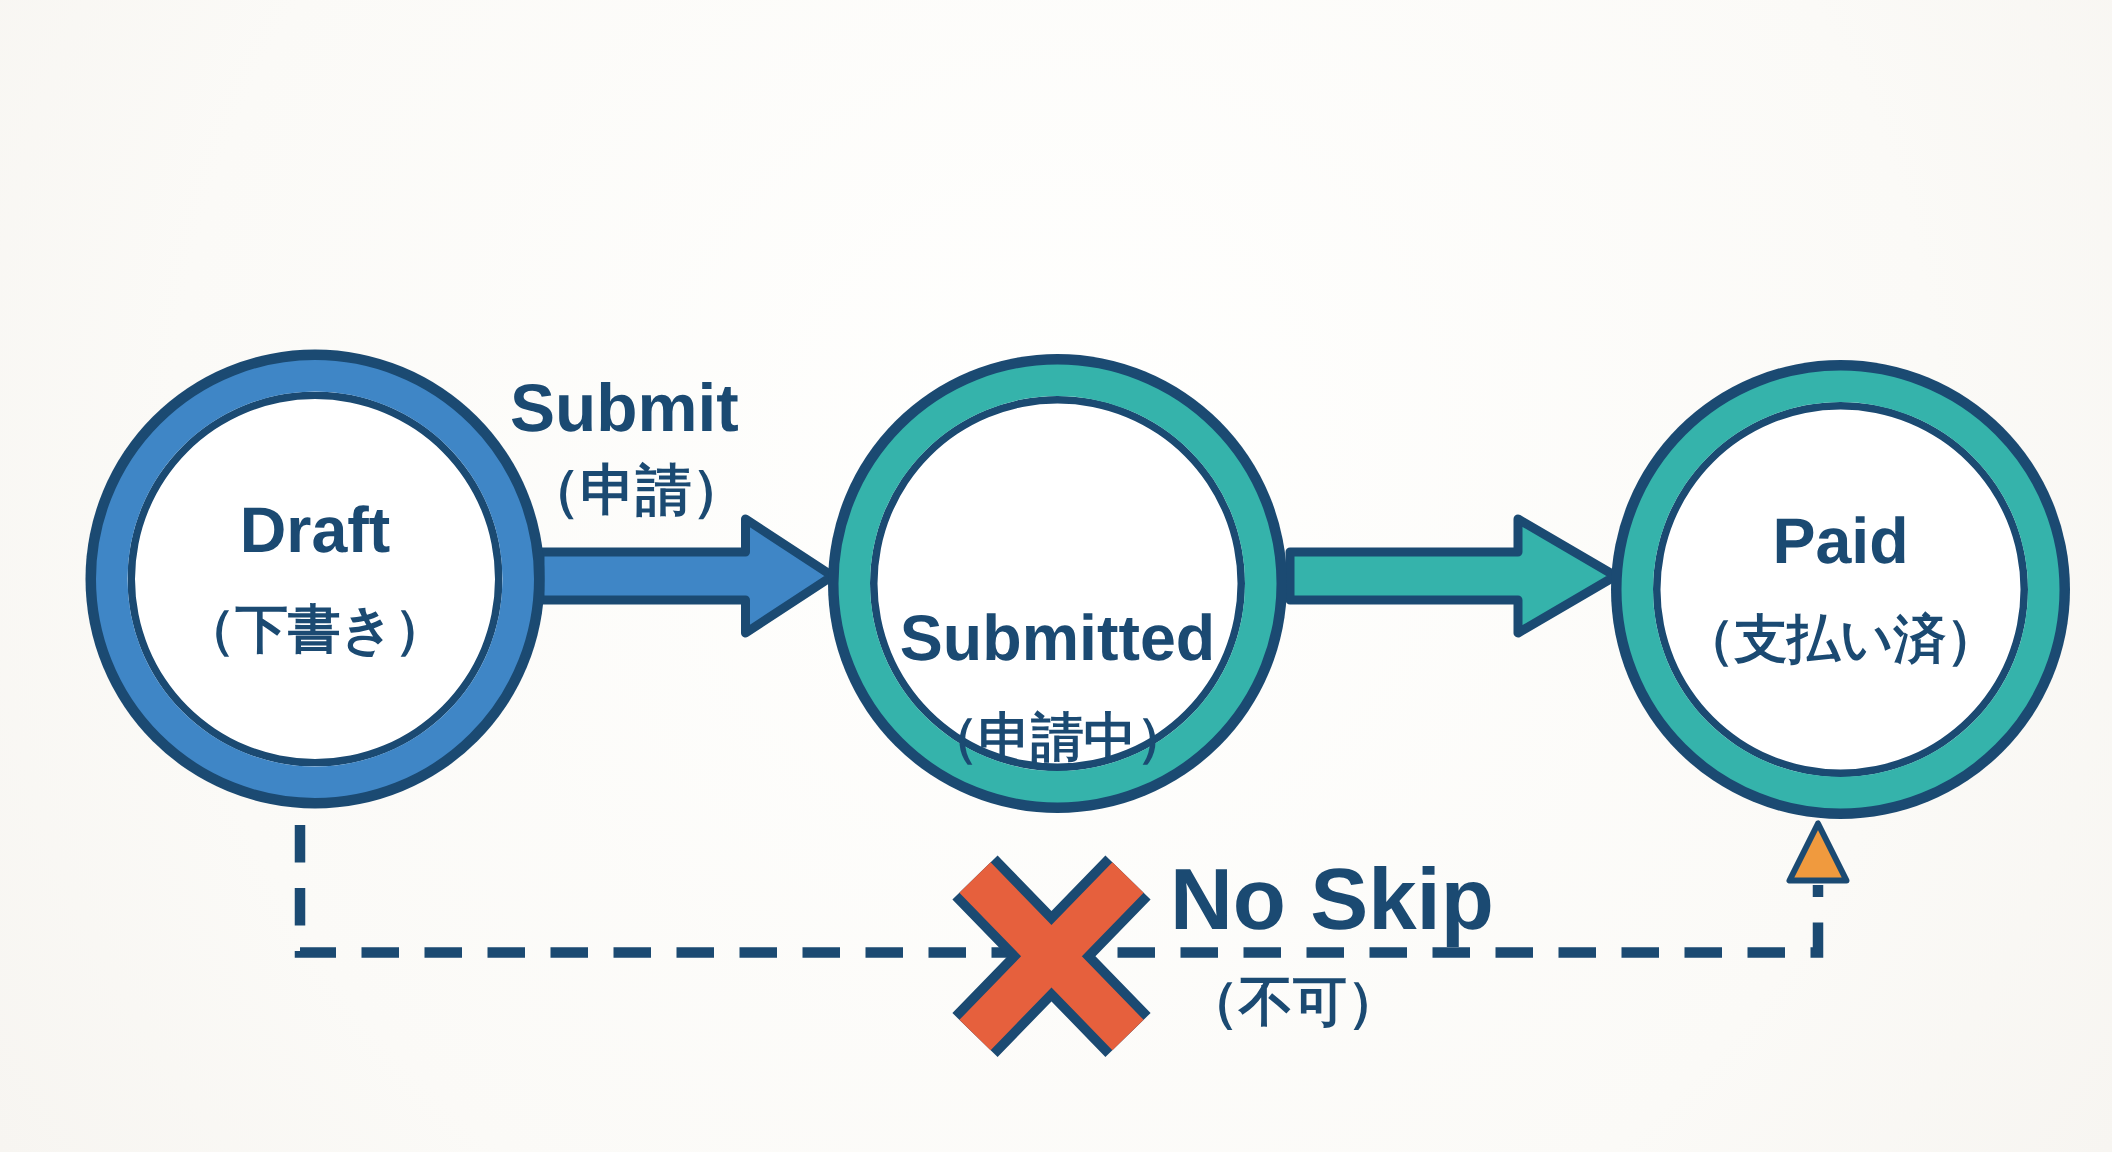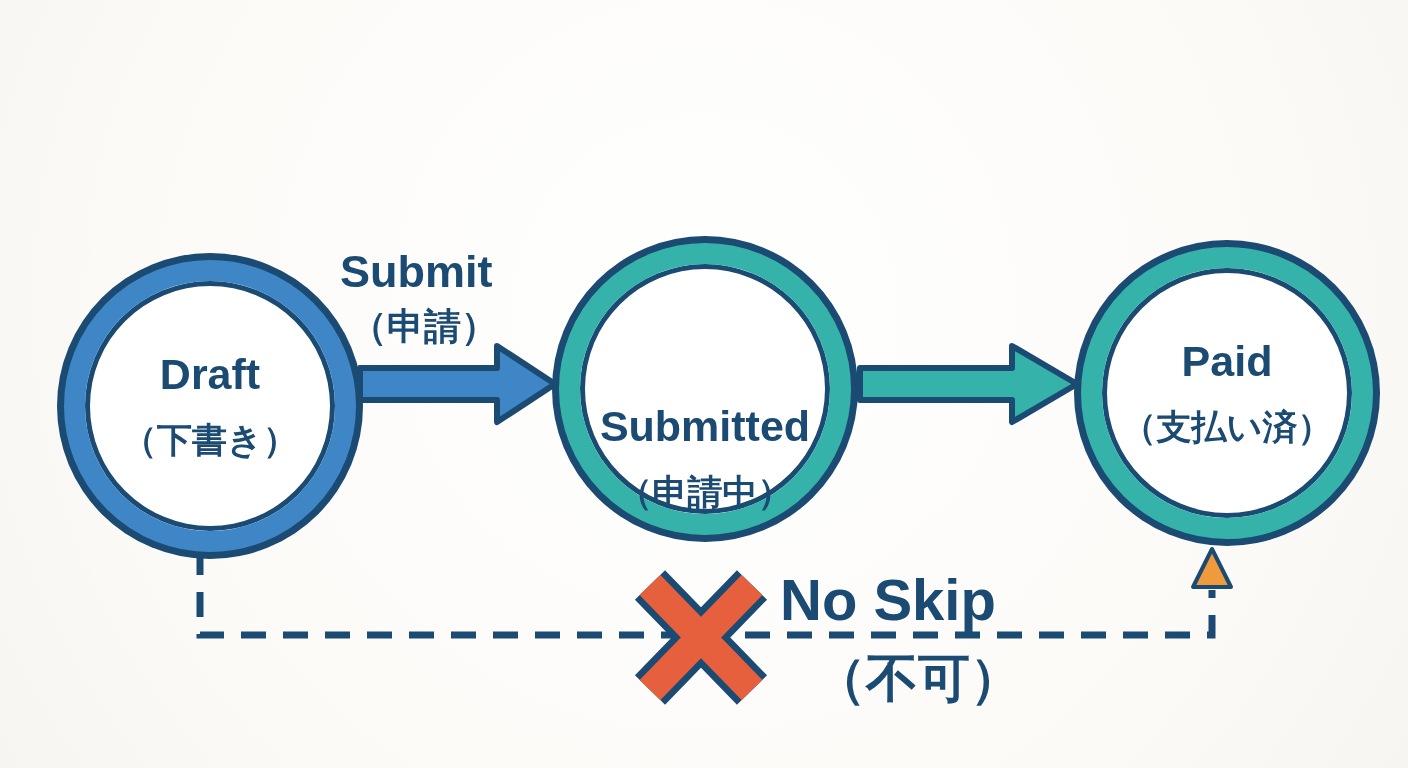--- a/index.html
+++ b/index.html
@@ -28,21 +28,21 @@
     background: #ffffff;
     display: flex;
     flex-direction: column;
     align-items: center;
     justify-content: center;
     box-shadow: 0 0 0 7px #1b4a72, inset 0 0 0 5px #1b4a72;
     text-align: center;
   }
   .ring-blue { border: 21px solid #3f86c6; }
   .ring-teal { border: 21px solid #35b3ab; }
-  .node-draft     { left: 64px;   top: 260px; }
+  .node-draft     { left: 64px;   top: 240px; }
   .node-submitted { left: 559px;  top: 243px; justify-content: flex-end; }
   .node-paid      { left: 1081px; top: 247px; }
   .node .label-en {
     color: #1b4a72;
     font-size: 43px;
     font-weight: 700;
     line-height: 1.2;
   }
   .node .label-ja {
     color: #1b4a72;
@@ -52,21 +52,21 @@
     margin-top: 16px;
   }
   .float-label {
     position: absolute;
     color: #1b4a72;
     font-weight: 700;
   }
   .submit-en { left: 340px; top: 246px; width: 210px; font-size: 45px; }
   .submit-ja { left: 350px; top: 302px; width: 200px; font-size: 37px; }
   .noskip-en { left: 780px; top: 566px; width: 220px; font-size: 58px; }
-  .noskip-ja { left: 814px; top: 644px; width: 210px; font-size: 52px; }
+  .noskip-ja { left: 790px; top: 644px; width: 210px; font-size: 36px; }
 </style>
 </head>
 <body>
 
 <div class="canvas">
 
   <svg class="shapes" viewBox="0 0 1408 768" aria-hidden="true">
 
     <path d="M 200 550 L 200 635 L 1212 635 L 1212 590" fill="none" stroke-width="7" stroke-dasharray="25 17" stroke="#1b4a72"></path>
 

